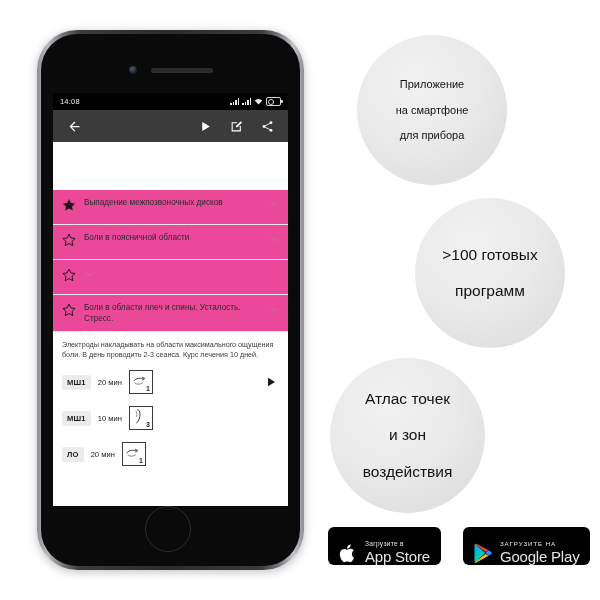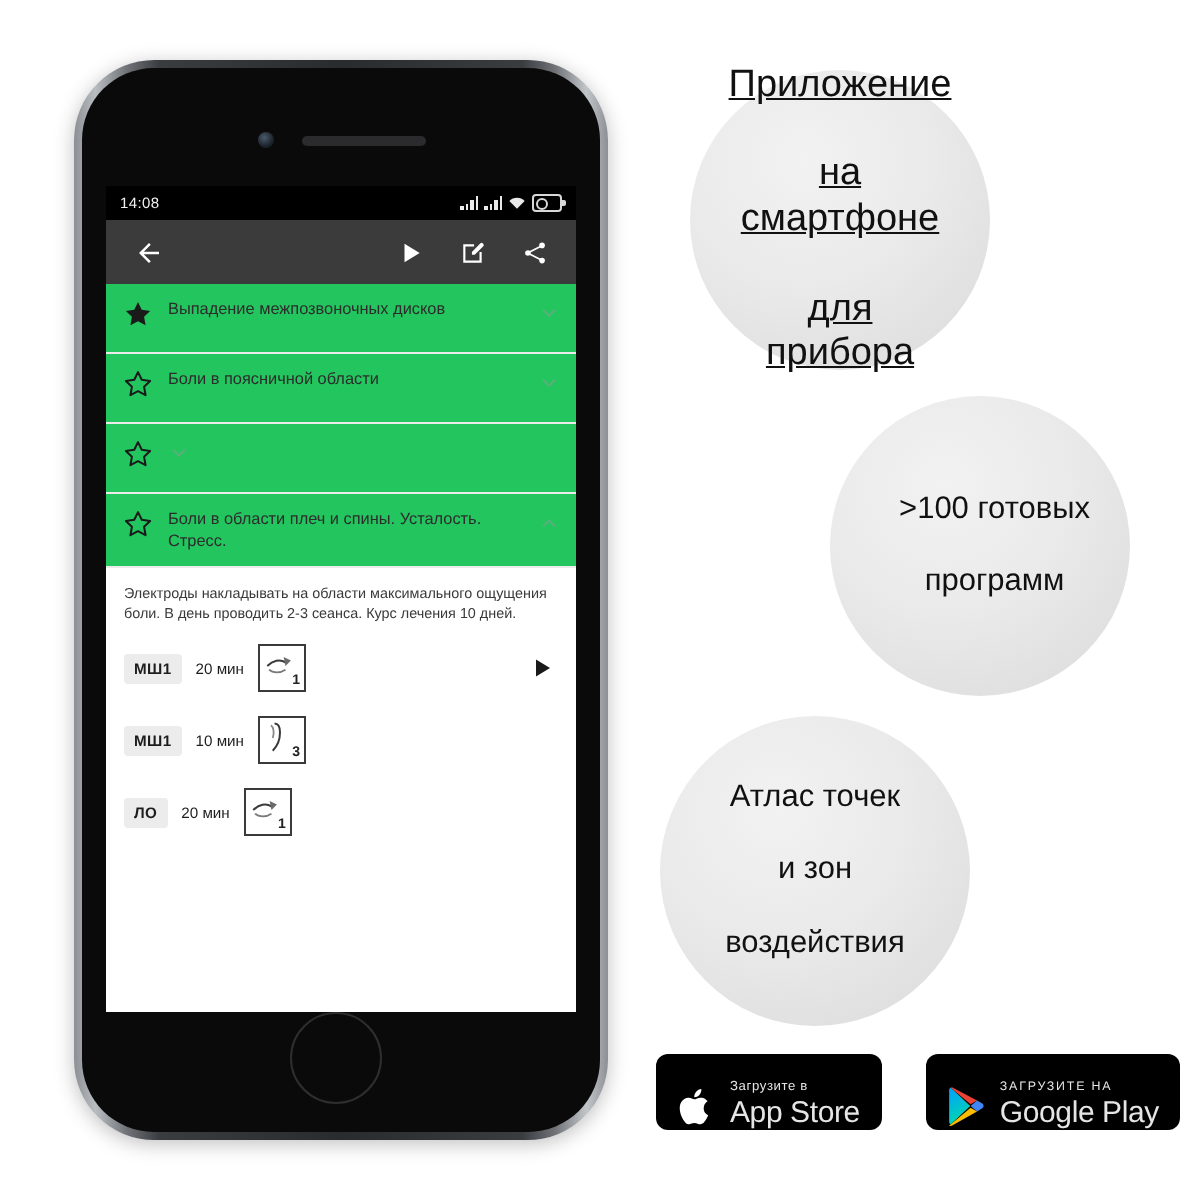--- a/index.html
+++ b/index.html
@@ -67,21 +67,21 @@
   .toolbar{
     height:32px;background:#3b3b3b;display:flex;align-items:center;
     padding:0 10px;color:#fff;
   }
   .tb-spacer{flex:1}
   .tb-icon{width:22px;height:22px;display:flex;align-items:center;justify-content:center;margin-left:9px;}
   .tb-icon.back{margin-left:0}
   .tb-icon svg{display:block}
 
   
-  .list{background:#22c55e;}
+  .list{background:#ec4899;margin-top:48px;}
   .row{
     display:flex;align-items:flex-start;gap:8px;
     padding:7px 8px 7px 9px;border-bottom:1px solid #ebebeb;
     min-height:20px;
   }
   .star{width:14px;height:14px;flex:none;margin-top:1px;}
   .star svg{display:block}
   .row-label{
     flex:1;font-size:8.2px;line-height:11px;color:#2c2c2c;
     padding-top:0px;
@@ -113,22 +113,22 @@
   .prog-play{margin-left:auto;width:16px;height:16px;display:flex;align-items:center;justify-content:center;}
   .prog-play svg{display:block}
 
   
   .bubble{
     position:absolute;border-radius:50%;
     background:radial-gradient(circle at 38% 30%,#f2f2f2 0%,#eaeaea 45%,#e0e0e0 78%,#dedede 100%);
     display:flex;align-items:center;justify-content:center;text-align:center;
     color:#111;line-height:1.18;
   }
-  #bubble-1{left:345px;top:35px;width:150px;height:150px;font-size:19px;text-decoration:underline;}
-  #bubble-2{left:415px;top:198px;width:150px;height:150px;font-size:15.5px;justify-content:flex-end;}
+  #bubble-1{left:357px;top:35px;width:150px;height:150px;font-size:11px;}
+  #bubble-2{left:415px;top:198px;width:150px;height:150px;font-size:15.5px;}
   #bubble-3{left:330px;top:358px;width:155px;height:155px;font-size:15.5px;}
   .bubble span{display:block;padding:0 10px;}
 
   
   .badges{position:absolute;left:328px;top:527px;display:flex;gap:22px;}
   .badge{
     background:#000;border-radius:6px;height:38px;
     display:flex;align-items:flex-end;gap:6px;padding:0 11px 0 9px;
     color:#e5e5e5;
   }

